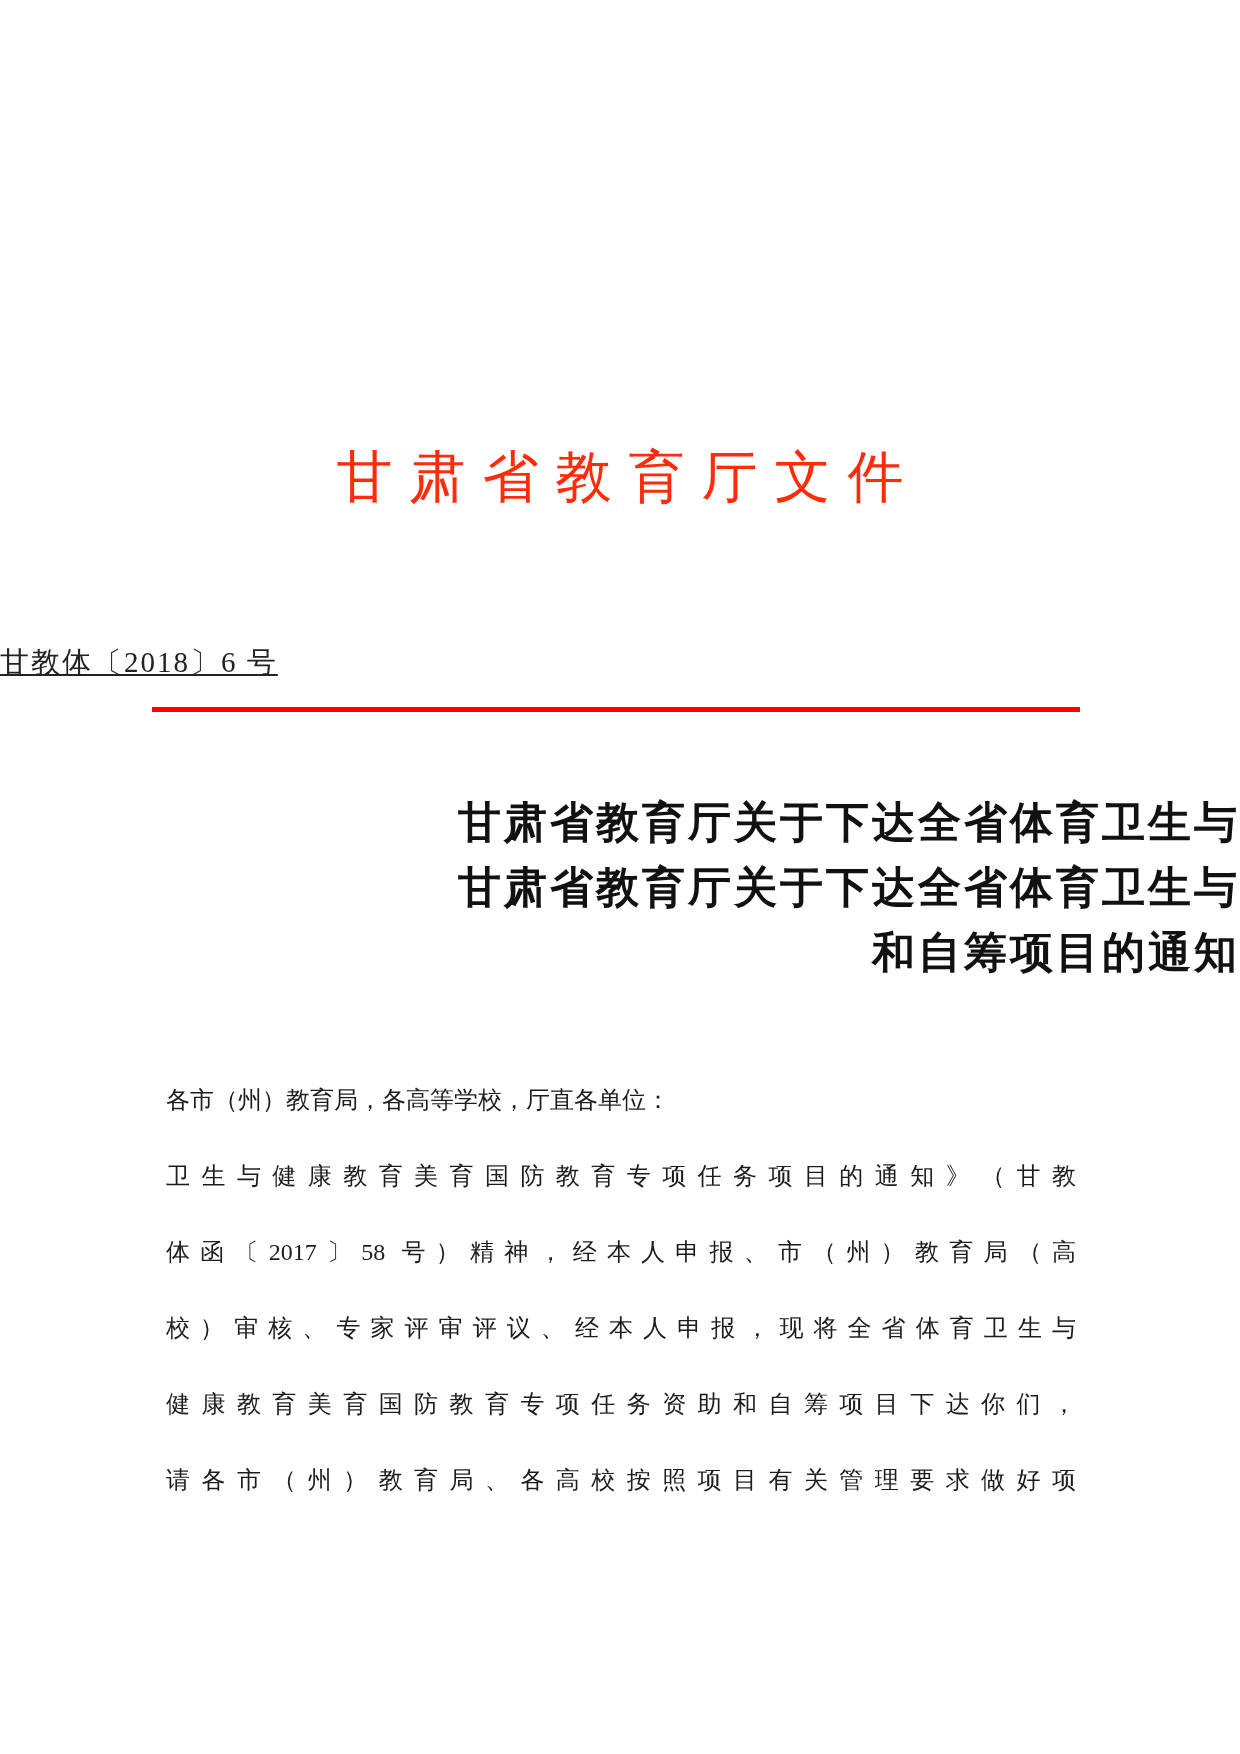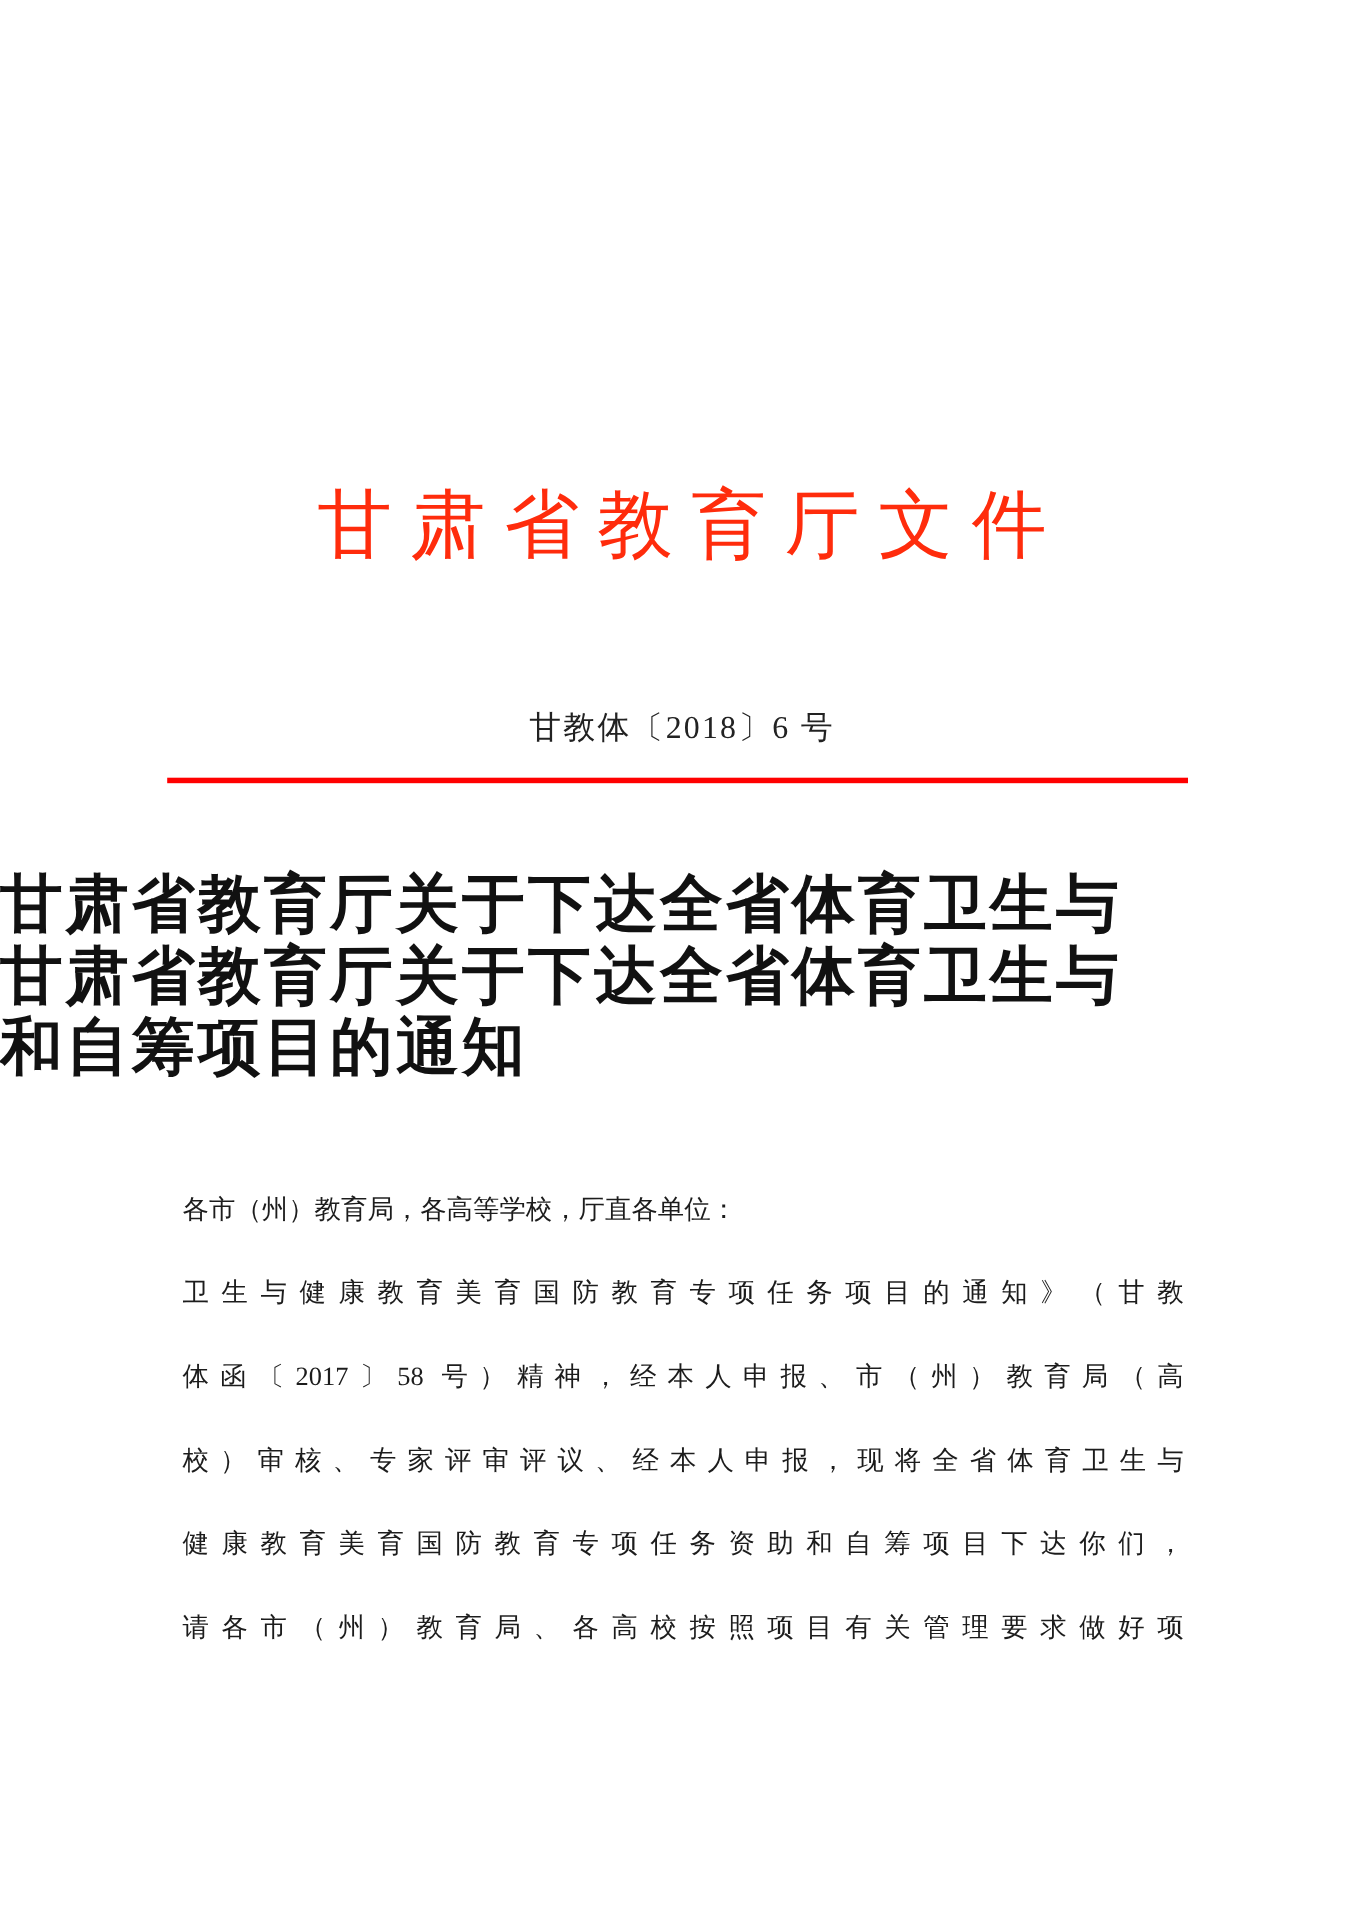--- a/index.html
+++ b/index.html
@@ -15,52 +15,52 @@
     overflow: hidden;
     font-family: "Liberation Serif", "DejaVu Serif", serif;
     color: #1c1c1c;
   }
   .agency-title {
     position: absolute;
     top: 424px;
     left: 0;
     right: 0;
     text-align: center;
-    font-size: 68px;
+    font-size: 56px;
     line-height: 106px;
     letter-spacing: 17px;
     text-indent: 17px; 
     font-weight: 400;
     white-space: nowrap;
   }
   .doc-number {
     position: absolute;
     top: 640px;
     left: 0;
     right: 0;
-    text-align: center;
     font-size: 29px;
     line-height: 44px;
     letter-spacing: 2px;
     color: #222222;
+    text-decoration: underline;
   }
   .red-divider {
     position: absolute;
     top: 707px;
     left: 152px;
     width: 928px;
     height: 5px;
   }
   .notice-title {
     position: absolute;
     top: 790px;
     left: 0;
     right: 0;
-    text-align: left;
-    font-size: 57px;
+    text-align: right;
+    font-size: 43px;
     line-height: 65px;
     font-weight: bold;
     letter-spacing: 3px;
     color: #111111;
   }
   .body-text {
     position: absolute;
     top: 1062px;
     left: 166px;
     width: 910px;

